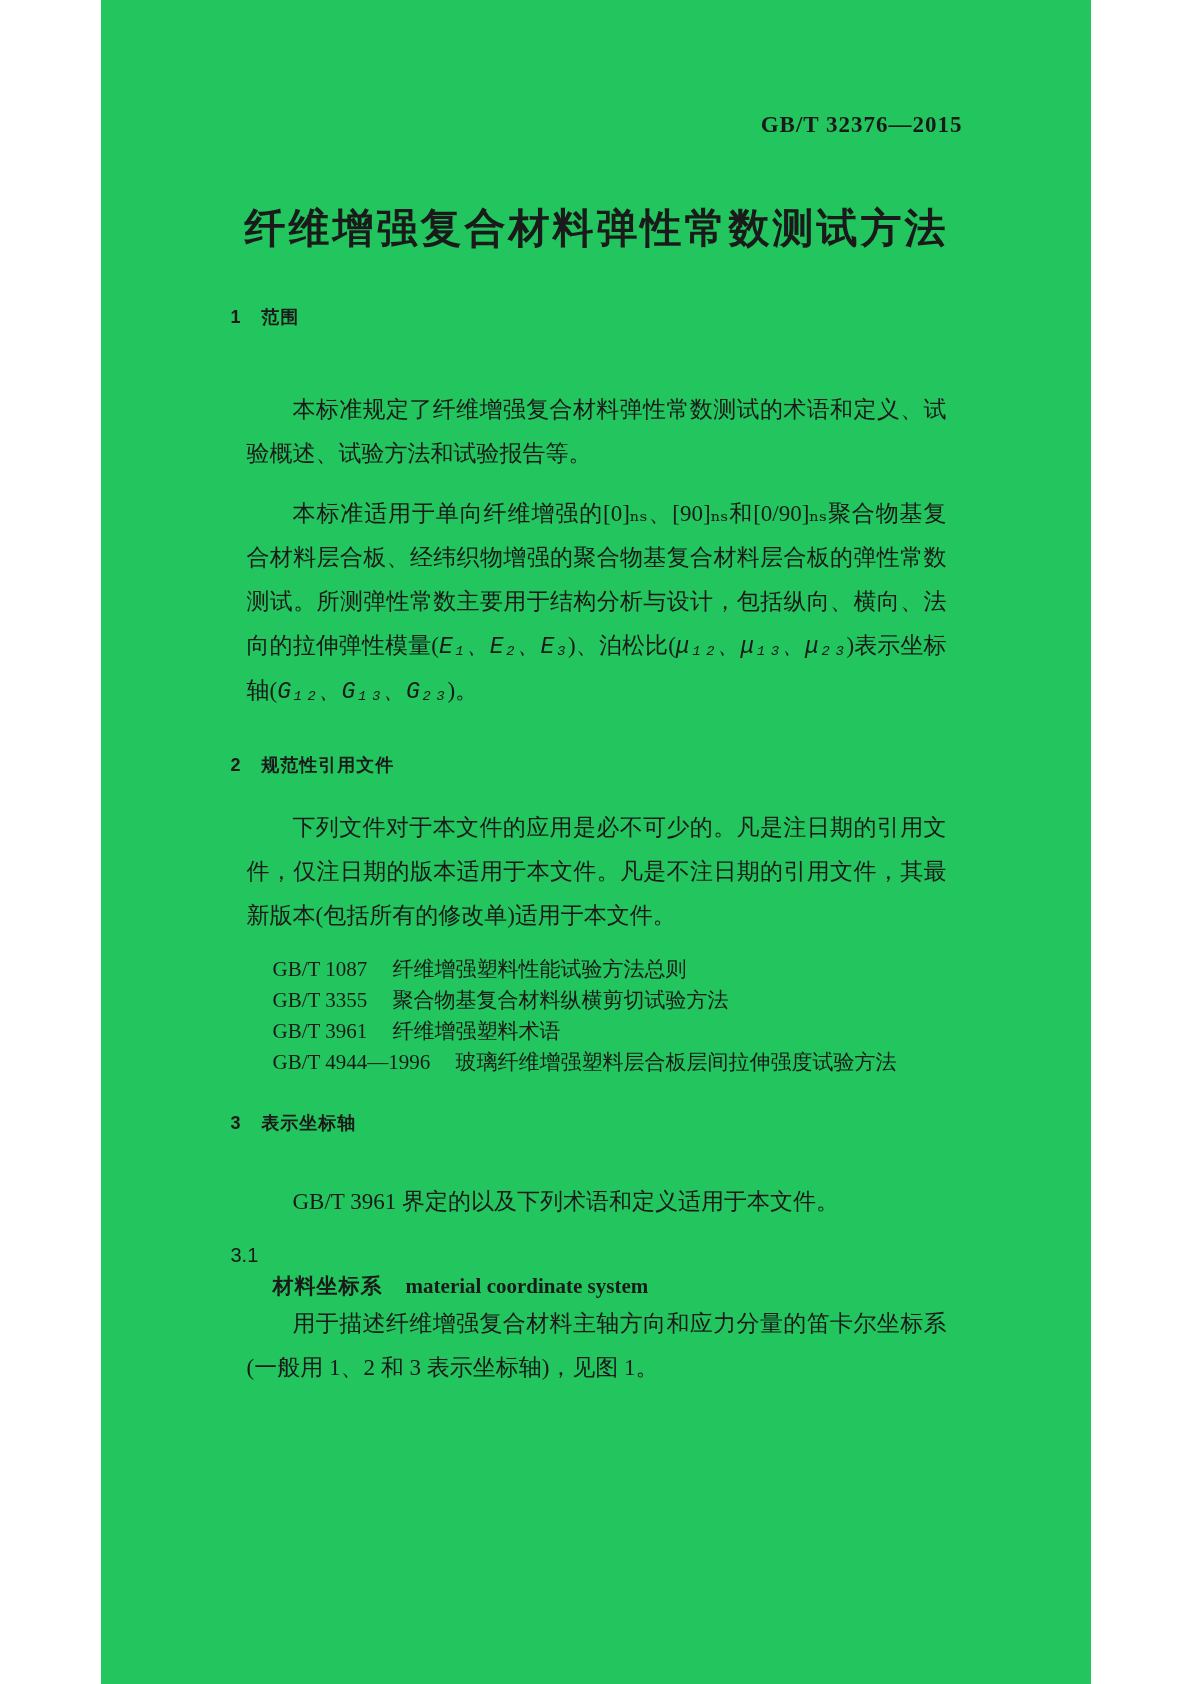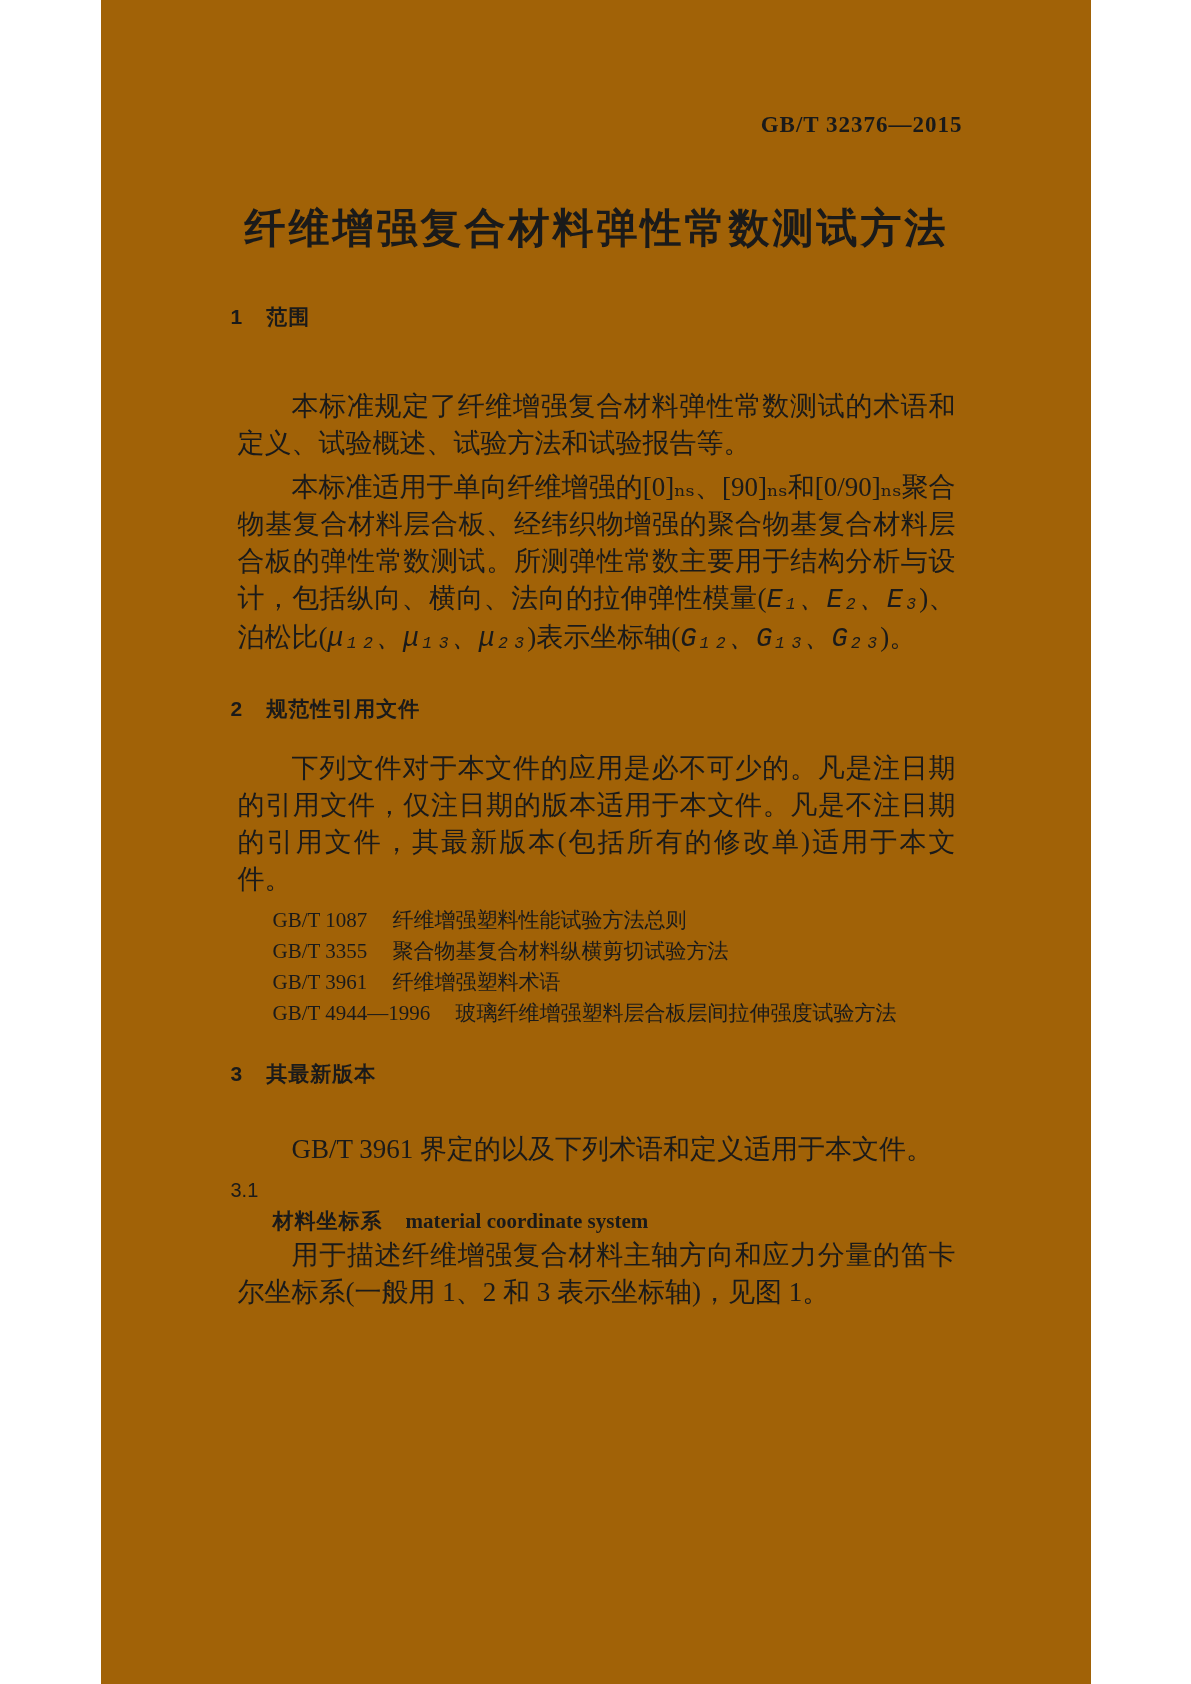--- a/index.html
+++ b/index.html
@@ -1,20 +1,20 @@
 <!DOCTYPE html>
 <html lang="zh"><head>
 <meta charset="utf-8">
 <style>
   html, body { margin: 0; padding: 0; background: #ffffff; }
   .page {
     position: relative;
     width: 990px;
     height: 1684px;
-    background: #a16207;
+    background: #22c55e;
     color: #1a1a1a;
     font-family: "Liberation Serif", "DejaVu Serif", serif;
     overflow: hidden;
     margin: 0 auto;
   }
   .content {
     padding: 0 128px 0 130px;
   }
   .doc-header {
     padding-top: 110px;
@@ -30,32 +30,32 @@
     text-align: center;
     font-family: "Liberation Sans", "DejaVu Sans", sans-serif;
     font-weight: bold;
     font-size: 41px;
     line-height: 44px;
     letter-spacing: 3px;
   }
   .sec-heading {
     font-family: "Liberation Sans", "DejaVu Sans", sans-serif;
     font-weight: bold;
-    font-size: 21px;
+    font-size: 18px;
     line-height: 30px;
     letter-spacing: 1px;
   }
   .sec-num { display: inline-block; margin-right: 1.1em; }
   .heading-scope { margin-top: 52px; }
   .heading-refs  { margin-top: 36px; }
   .heading-terms { margin-top: 30px; }
   .body-par {
-    margin: 7px;
-    font-size: 27px;
-    line-height: 37px;
+    margin: 16px;
+    font-size: 23px;
+    line-height: 44px;
     text-indent: 2em;
     text-align: justify;
   }
   .par-group-scope { margin-top: 56px; }
   .par-group-refs  { margin-top: 26px; }
   .ref-list { margin-top: 1px; }
   .ref-line {
     font-size: 21px;
     line-height: 31px;
     padding-left: 2em;
@@ -133,21 +133,21 @@
           <span class="ref-code">GB/T 3961</span><span class="ref-title">纤维增强塑料术语</span>
         </div>
         <div class="ref-line">
           <span class="ref-code">GB/T 4944—1996</span><span class="ref-title">玻璃纤维增强塑料层合板层间拉伸强度试验方法</span>
         </div>
       </div>
     </section>
 
     <section>
       <div class="sec-heading heading-terms">
-        <span class="sec-num">3</span><span class="sec-label">其最新版本</span>
+        <span class="sec-num">3</span><span class="sec-label">表示坐标轴</span>
       </div>
       <p class="body-par terms-intro">GB/T 3961 界定的以及下列术语和定义适用于本文件。</p>
       <div class="clause-num">3.1</div>
       <div class="term-line">
         <span class="term-zh">材料坐标系</span><span class="term-en">material coordinate system</span>
       </div>
       <p class="body-par definition">用于描述纤维增强复合材料主轴方向和应力分量的笛卡尔坐标系(一般用 1、2 和 3 表示坐标轴)，见图 1。</p>
     </section>
 
   </div>

